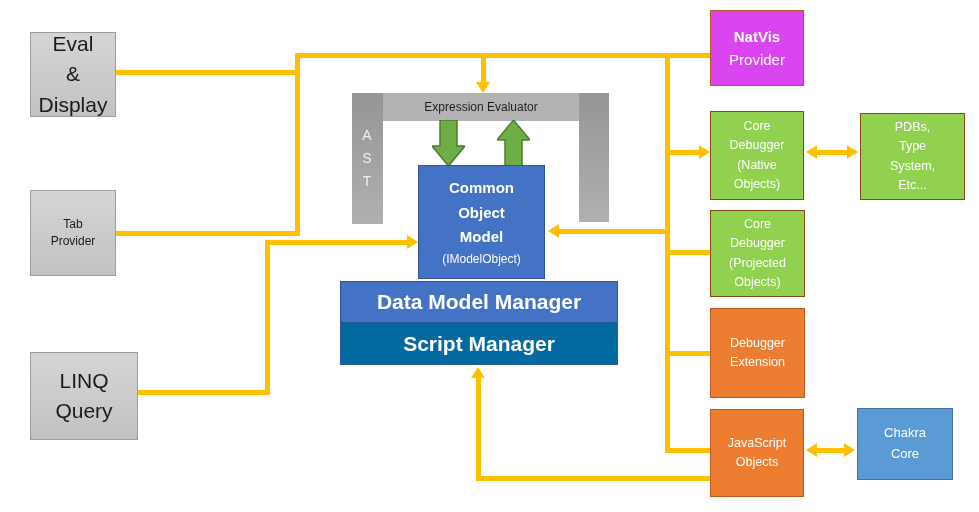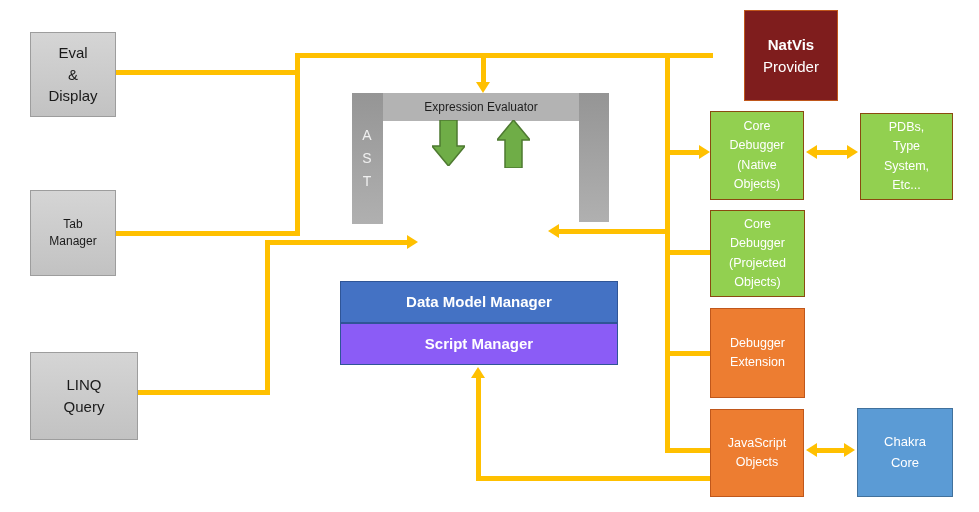--- a/index.html
+++ b/index.html
@@ -5,21 +5,21 @@
   html,body{margin:0;padding:0;background:#fff;}
   #canvas{
     position:relative;width:979px;height:512px;background:#fff;overflow:hidden;
     font-family:"Liberation Sans", sans-serif;
   }
   .node{
     position:absolute;box-sizing:border-box;display:flex;flex-direction:column;
     align-items:center;justify-content:center;text-align:center;white-space:pre-line;
   }
   .lbl{white-space:pre-line;}
-  .f15{font-size:15px;line-height:1.45;}
+  .f15{font-size:21px;line-height:1.45;}
   .f16{font-size:12px;}
   .f12{font-size:12px;line-height:1.4;}
   .f12h{font-size:12.5px;line-height:1.55;}
   .f13{font-size:13px;line-height:1.6;}
   .b{font-weight:700;}
   .com-t1{font-size:15px;font-weight:700;line-height:1.65;}
   .com-t2{font-size:12px;line-height:1.4;margin-top:1px;}
   .nv-t1{font-size:15px;font-weight:700;line-height:1.5;}
   .nv-t2{font-size:15px;line-height:1.4;}
   .ast{justify-content:flex-start;padding-top:31px;font-size:14px;line-height:23px;letter-spacing:1px;}
@@ -64,21 +64,21 @@
     </div>
 
   <div class="node f15" style="left: 30px; top: 32px; width: 86px; height: 85px; color: rgb(26, 26, 26); background: linear-gradient(rgb(213, 213, 213), rgb(194, 194, 194)); border: 1.5px solid rgb(157, 157, 157);">
     <div class="lbl">Eval
 &amp;
 Display</div>
   </div>
 
   <div class="node f12" style="left: 30px; top: 190px; width: 86px; height: 86px; color: rgb(26, 26, 26); background: linear-gradient(rgb(213, 213, 213), rgb(194, 194, 194)); border: 1.5px solid rgb(157, 157, 157);">
     <div class="lbl">Tab
-Manager</div>
+Provider</div>
   </div>
 
   <div class="node f15" style="left: 30px; top: 352px; width: 108px; height: 88px; color: rgb(26, 26, 26); background: linear-gradient(rgb(213, 213, 213), rgb(194, 194, 194)); border: 1.5px solid rgb(157, 157, 157);">
     <div class="lbl">LINQ
 Query</div>
   </div>
 
   <div class="node ast" style="left: 352px; top: 93px; width: 31px; height: 131px; color: rgb(240, 240, 240); background: linear-gradient(rgb(149, 149, 149), rgb(176, 176, 176));">
     <div class="lbl">A
 S
@@ -92,42 +92,48 @@
   <div class="node" style="left: 579px; top: 93px; width: 30px; height: 129px; color: rgb(240, 240, 240); background: linear-gradient(rgb(149, 149, 149), rgb(176, 176, 176));"></div>
 
   <svg class="blockarrow" viewBox="0 0 33 46" preserveAspectRatio="none" style="left: 432px; top: 120px; width: 33px; height: 46px;">
     <polygon points="8,0 25,0 25,26 33,26 16.5,46 0,26 8,26" stroke-width="1.5" fill="#6fad47" stroke="#4e7a31"></polygon>
   </svg>
 
   <svg class="blockarrow" viewBox="0 0 33 48" preserveAspectRatio="none" style="left: 497px; top: 120px; width: 33px; height: 48px;">
     <polygon points="8,48 8,20 0,20 16.5,0 33,20 25,20 25,48" stroke-width="1.5" fill="#6fad47" stroke="#4e7a31"></polygon>
   </svg>
 
+  <div class="node" style="left: 418px; top: 165px; width: 127px; height: 114px; color: rgb(255, 255, 255); background: rgb(68, 114, 196); border: 1.5px solid rgb(47, 85, 151);">
+    <div class="lbl com-t1">Common
+Object
+Model</div>
+    <div class="lbl com-t2">(IModelObject)</div>
+  </div>
 
   <div class="node f15 b" style="left: 340px; top: 281px; width: 278px; height: 42px; color: rgb(255, 255, 255); background: rgb(68, 114, 196); border: 1.5px solid rgb(47, 85, 151); justify-content: center;">
     <div class="lbl">Data Model Manager</div>
   </div>
 
-  <div class="node f15 b" style="left: 340px; top: 323px; width: 278px; height: 42px; color: rgb(255, 255, 255); background: #8b5cf6; border: 1.5px solid rgb(47, 85, 151);">
+  <div class="node f15 b" style="left: 340px; top: 323px; width: 278px; height: 42px; color: rgb(255, 255, 255); background: #0369a1; border: 1.5px solid rgb(47, 85, 151);">
     <div class="lbl">Script Manager</div>
   </div>
 
-  <div class="node" style="left: 744px; top: 10px; width: 94px; height: 91px; color: rgb(255, 255, 255); background: #7f1d1d; border: 1.5px solid rgb(192, 87, 27);">
+  <div class="node" style="left: 710px; top: 10px; width: 94px; height: 76px; color: rgb(255, 255, 255); background: #d946ef; border: 1.5px solid rgb(192, 87, 27);">
     <div class="lbl nv-t1">NatVis</div>
     <div class="lbl nv-t2">Provider</div>
   </div>
 
   <div class="node f12h" style="left: 710px; top: 111px; width: 94px; height: 89px; color: rgb(255, 255, 255); background: rgb(146, 208, 80); border: 1.5px solid rgb(138, 74, 16);">
     <div class="lbl">Core
 Debugger
 (Native
 Objects)</div>
   </div>
 
-  <div class="node f12h" style="left: 860px; top: 113px; width: 93px; height: 87px; color: rgb(255, 255, 255); background: rgb(146, 208, 80); border: 1.5px solid rgb(138, 74, 16);">
+  <div class="node f12h" style="left: 860px; top: 113px; width: 105px; height: 87px; color: rgb(255, 255, 255); background: rgb(146, 208, 80); border: 1.5px solid rgb(138, 74, 16);">
     <div class="lbl">PDBs,
 Type
 System,
 Etc...</div>
   </div>
 
   <div class="node f12h" style="left: 710px; top: 210px; width: 95px; height: 87px; color: rgb(255, 255, 255); background: rgb(146, 208, 80); border: 1.5px solid rgb(138, 74, 16);">
     <div class="lbl">Core
 Debugger
 (Projected
@@ -137,18 +143,18 @@
   <div class="node f12h" style="left: 710px; top: 308px; width: 95px; height: 90px; color: rgb(255, 255, 255); background: rgb(237, 125, 49); border: 1.5px solid rgb(192, 87, 27);">
     <div class="lbl">Debugger
 Extension</div>
   </div>
 
   <div class="node f12h" style="left: 710px; top: 409px; width: 94px; height: 88px; color: rgb(255, 255, 255); background: rgb(237, 125, 49); border: 1.5px solid rgb(192, 87, 27);">
     <div class="lbl">JavaScript
 Objects</div>
   </div>
 
-  <div class="node f13" style="left: 857px; top: 408px; width: 96px; height: 89px; color: rgb(255, 255, 255); background: rgb(91, 155, 213); border: 1.5px solid rgb(65, 113, 156);">
+  <div class="node f13" style="left: 857px; top: 408px; width: 96px; height: 72px; color: rgb(255, 255, 255); background: rgb(91, 155, 213); border: 1.5px solid rgb(65, 113, 156);">
     <div class="lbl">Chakra
 Core</div>
   </div>
 
 </div>
 
 </body></html>

